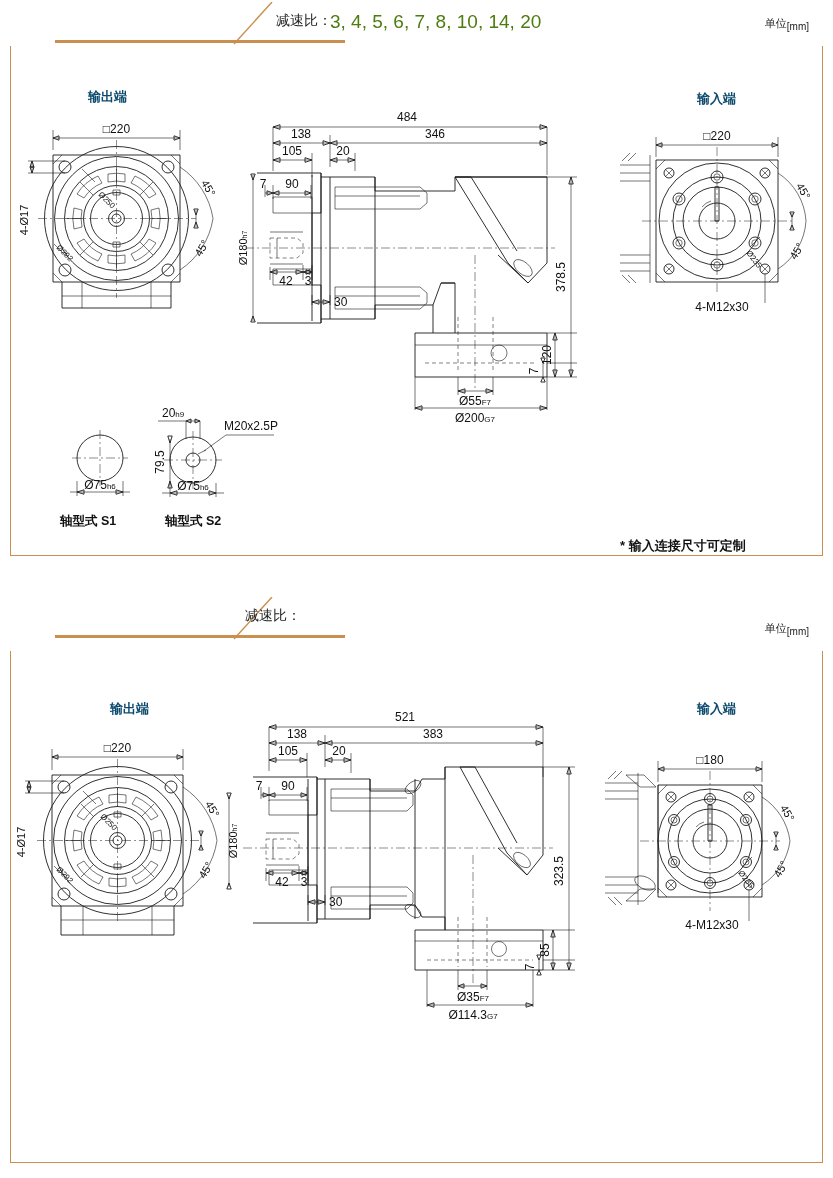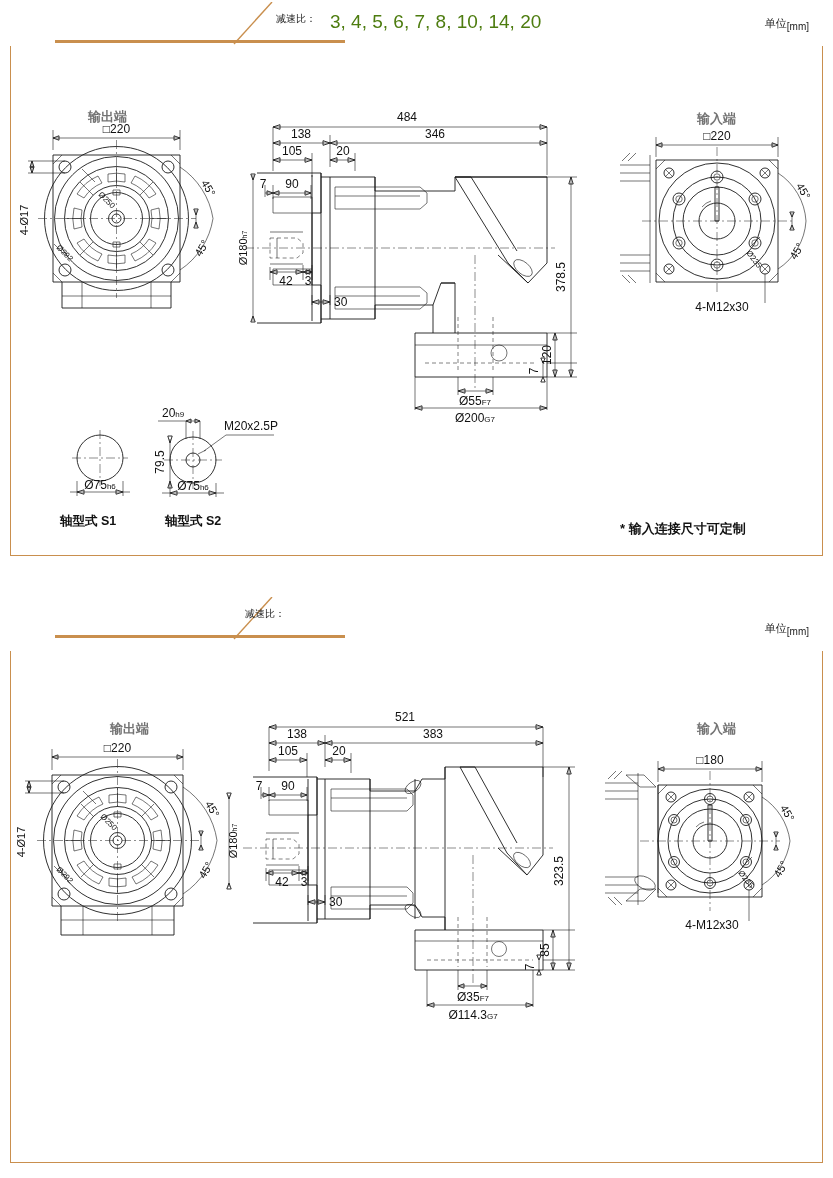--- a/index.html
+++ b/index.html
@@ -52,21 +52,21 @@
     left: 228px;
     top: 2px;
     width: 46px;
     height: 44px;
   }
   .hdr-slash svg { display:block; }
   .ratio-label {
     position: absolute;
     left: 276px;
     top: 12px;
-    font-size: 10px;
+    font-size: 14px;
     color: #1a1a1a;
     white-space: nowrap;
   }
   .ratio-vals {
     position: absolute;
     left: 330px;
     top: 12px;
     font-size: 19px;
     color: #4d7c0f;
     white-space: nowrap;
@@ -89,24 +89,23 @@
     width: 813px;
     border: 1px solid #c98f4e;
     border-top: none;
   }
   #box-1 { top: 46px; height: 510px; }
   #box-2 { top: 56px; height: 512px; }
 
   .capt {
     position: absolute;
     font-size: 13px;
-    color: #737373;
+    color: #0c4a6e;
     font-weight: bold;
     white-space: nowrap;
-    margin-top: 20px;
   }
   .note {
     position: absolute;
     font-size: 13px;
     color: #111;
     white-space: nowrap;
     font-weight: bold;
   }
   .shaft-capt {
     position: absolute;
@@ -405,21 +404,21 @@
       <path class="lnt" d="M56 46 L78 30 L126 30"></path>
       <text class="dtxb" x="76" y="25" text-anchor="start">M20x2.5P</text>
 
       <path class="dim" d="M22 78 L22 92 M68 78 L68 92"></path>
       <path class="dim" d="M14 88 L76 88"></path>
       <path class="ln" d="M22 88 l7 -2.2 v4.4 Z M68 88 l-7 -2.2 v4.4 Z" fill="#1a1a1a"></path>
       <text class="dtxb" x="45" y="85" text-anchor="middle">Ø75<tspan font-size="8">h6</tspan></text>
     </svg>
     <div class="shaft-capt" style="left:165px; top:513px;">轴型式 S2</div>
 
-    <div class="note" style="left:620px; top:520px;">* 输入连接尺寸可定制</div>
+    <div class="note" style="left:620px; top:537px;">* 输入连接尺寸可定制</div>
   </div>
 
   <div class="section" id="section-2">
 
     <div class="sec-box" id="box-2"></div>
 
     <div class="hdr">
       <div class="hdr-underline"></div>
       <div class="hdr-slash">
         <svg width="46" height="44" viewBox="0 0 46 44">

